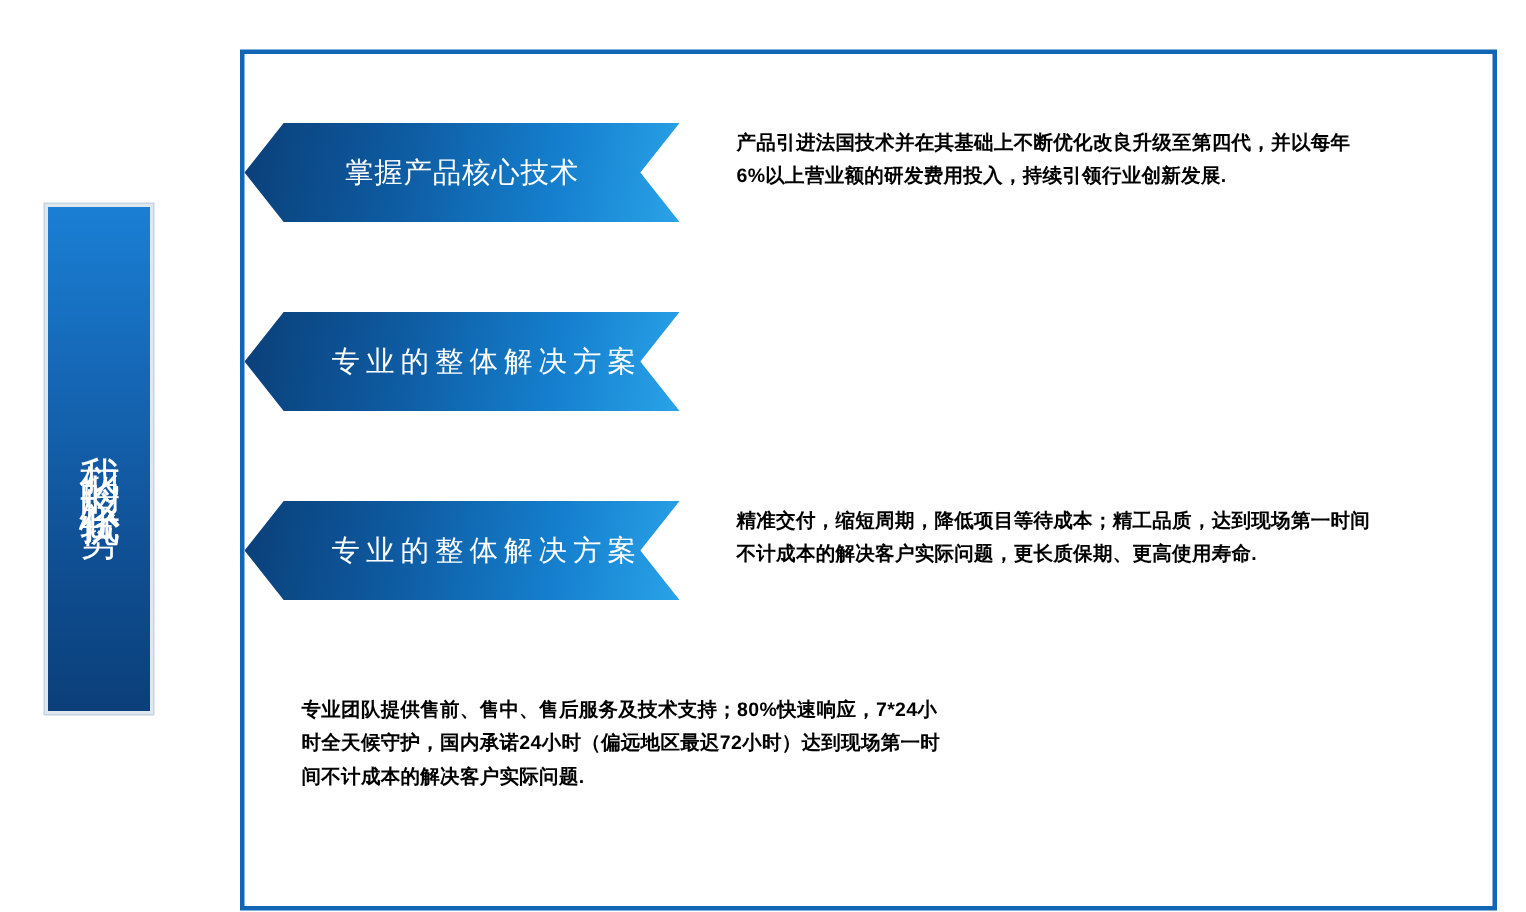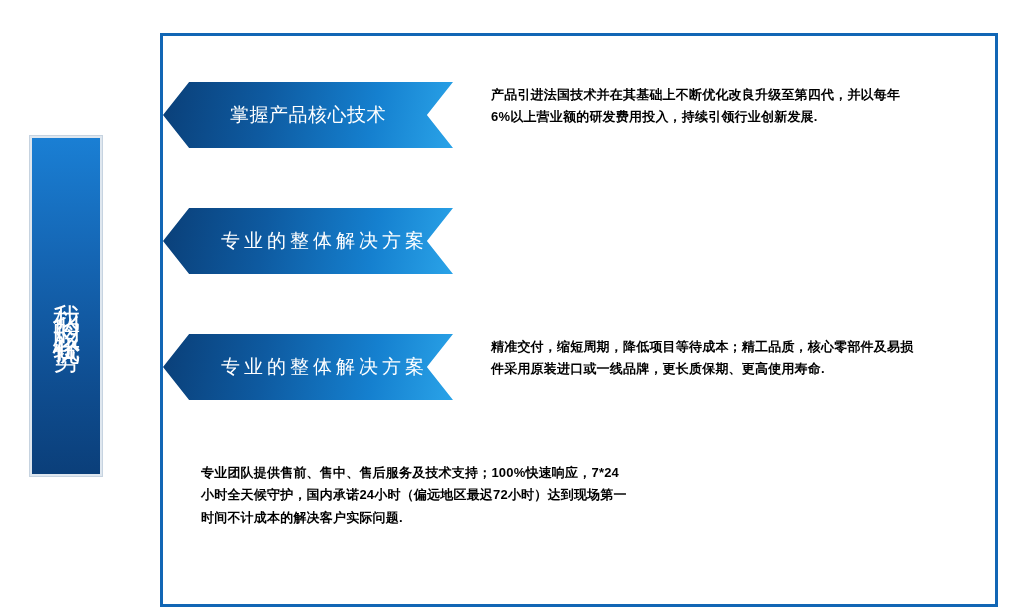--- a/index.html
+++ b/index.html
@@ -115,20 +115,20 @@
   <div class="row" style="top:172px;">
     <div class="chevron spaced">
       <span class="ctext">专业的整体解决方案</span>
     </div>
   </div>
 
   <div class="row" style="top:298px;">
     <div class="chevron spaced">
       <span class="ctext">专业的整体解决方案</span>
     </div>
-    <div class="desc">精准交付，缩短周期，降低项目等待成本；精工品质，核心零部件及易损件采用原装进口或一线品牌，更长质保期、更高使用寿命.</div>
+    <div class="desc">精准交付，缩短周期，降低项目等待成本；精工品质，达到现场第一时间不计成本的解决客户实际问题，更长质保期、更高使用寿命.</div>
   </div>
 
   <div class="row" style="top:424px;">
-    <div class="desc">专业团队提供售前、售中、售后服务及技术支持；100%快速响应，7*24小时全天候守护，国内承诺24小时（偏远地区最迟72小时）达到现场第一时间不计成本的解决客户实际问题.</div>
+    <div class="desc">专业团队提供售前、售中、售后服务及技术支持；80%快速响应，7*24小时全天候守护，国内承诺24小时（偏远地区最迟72小时）达到现场第一时间不计成本的解决客户实际问题.</div>
   </div>
 
 </div>
 
 </body></html>

